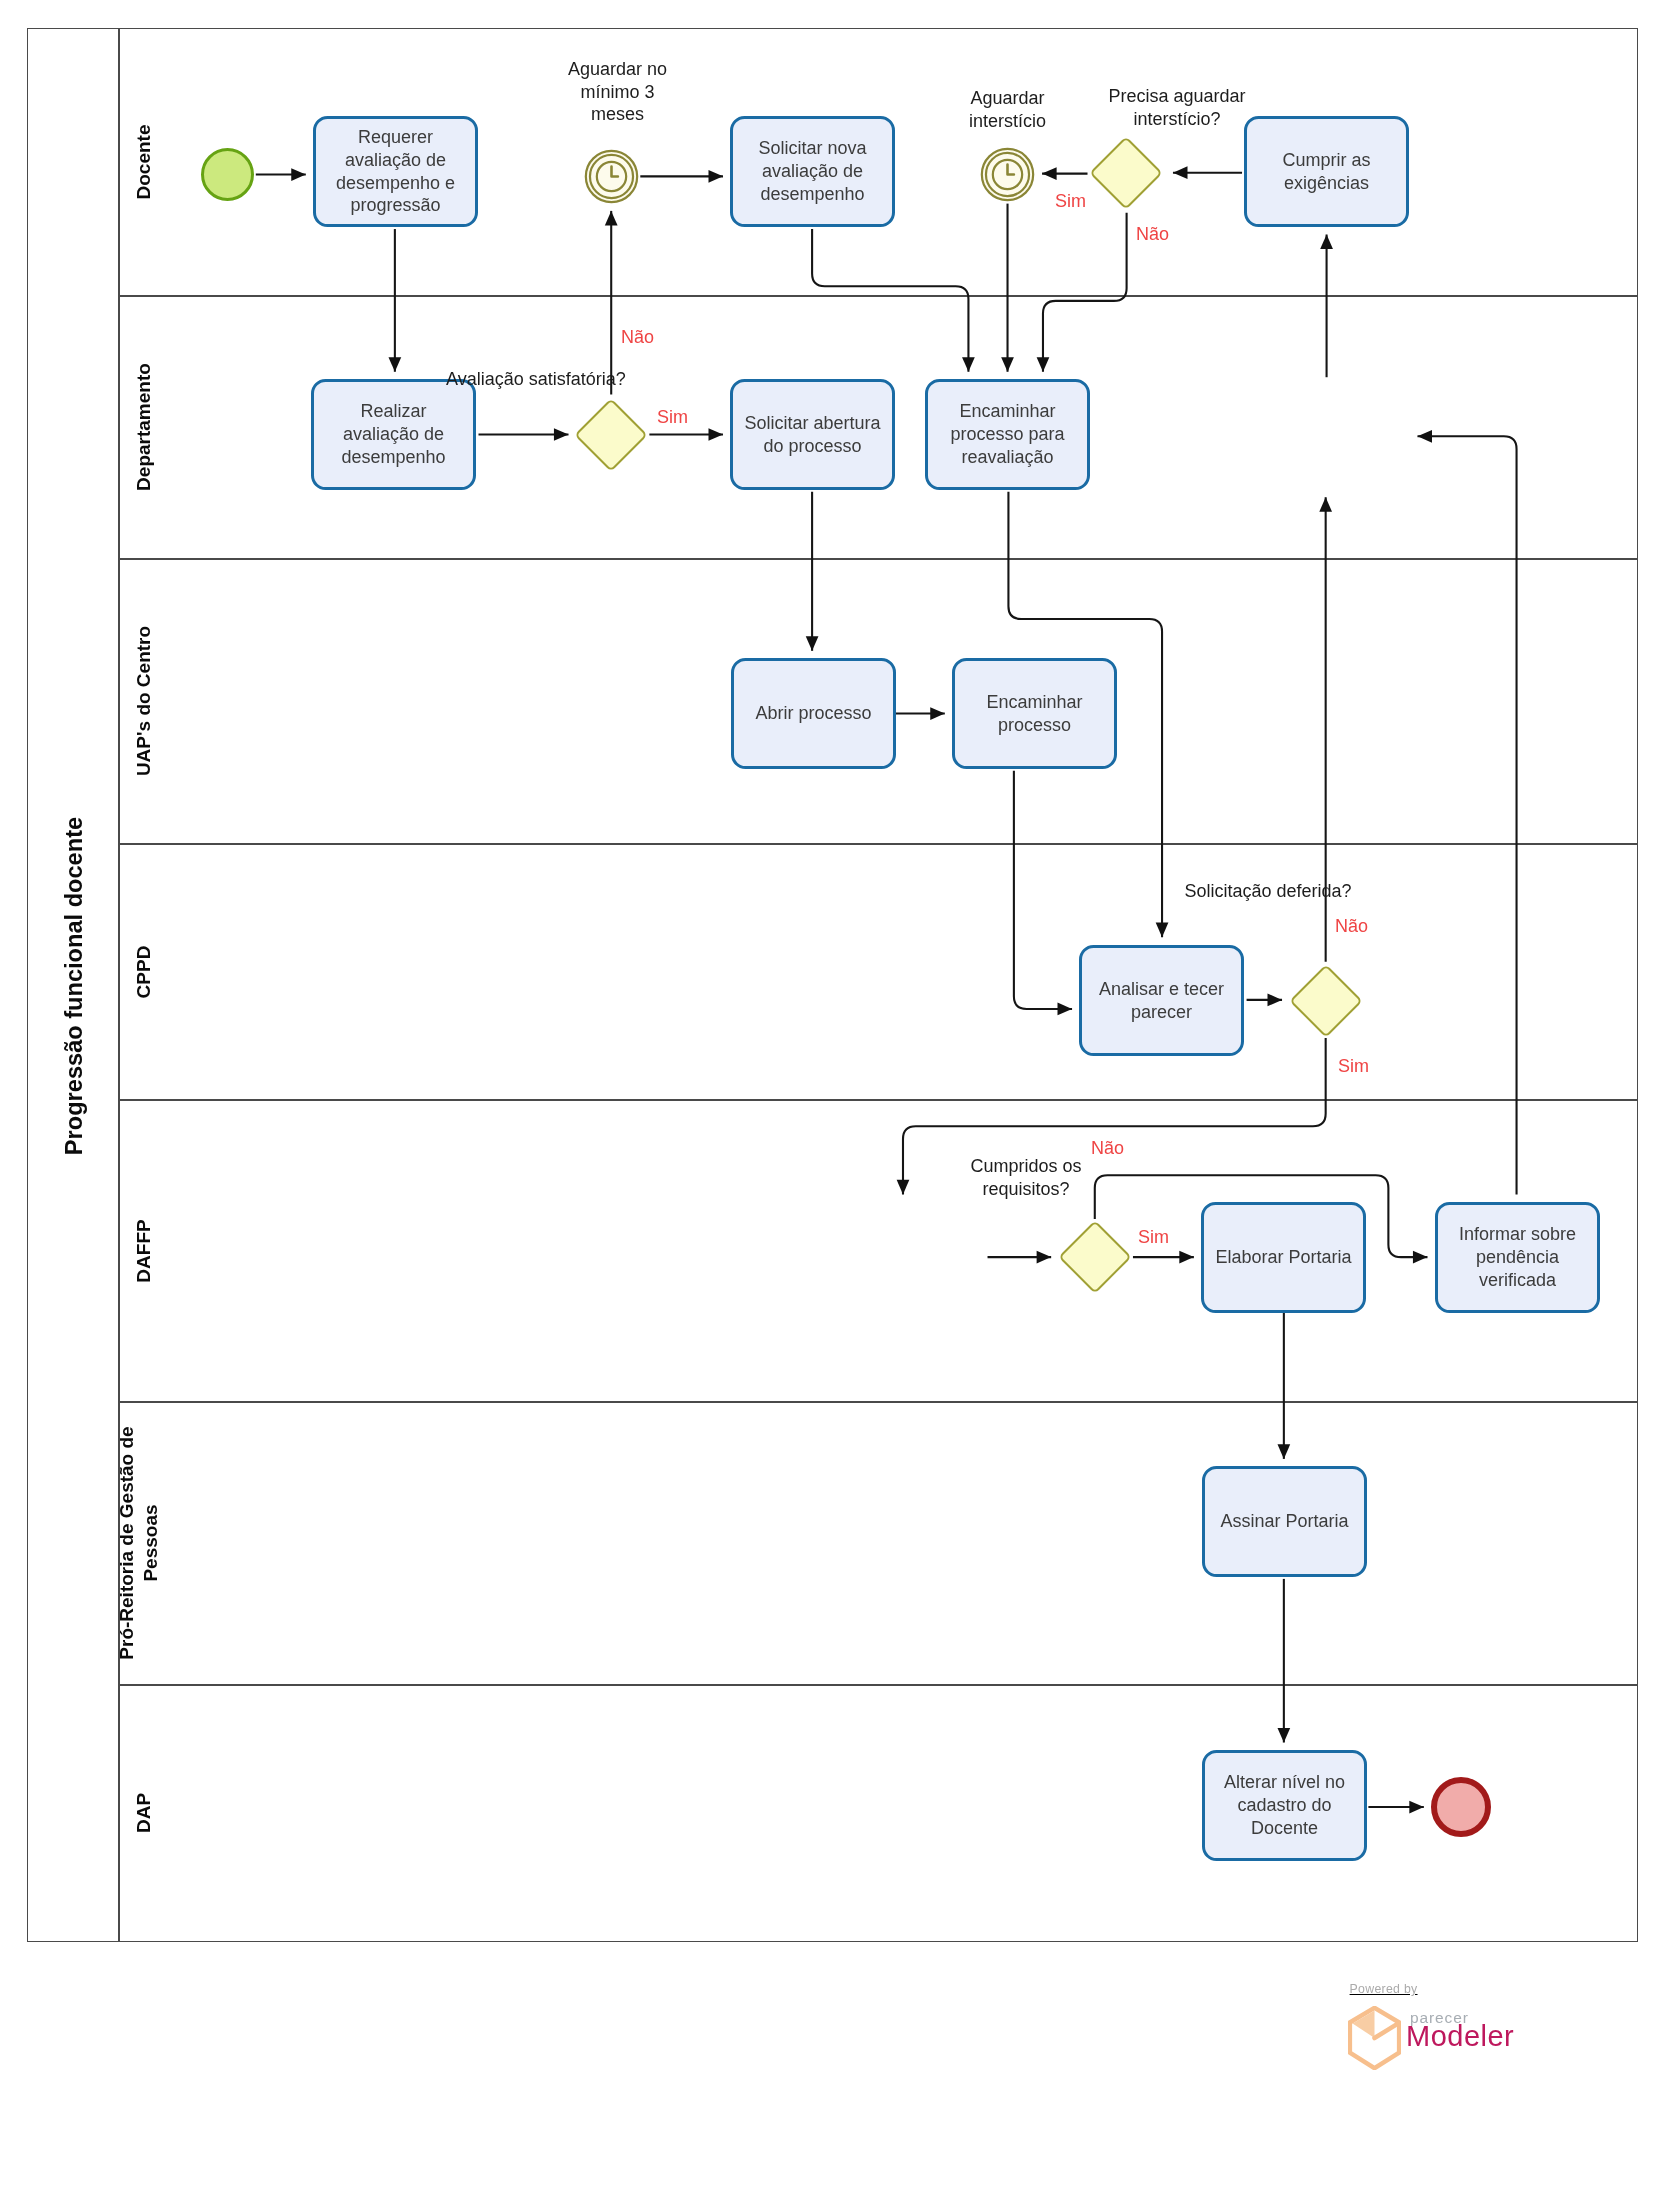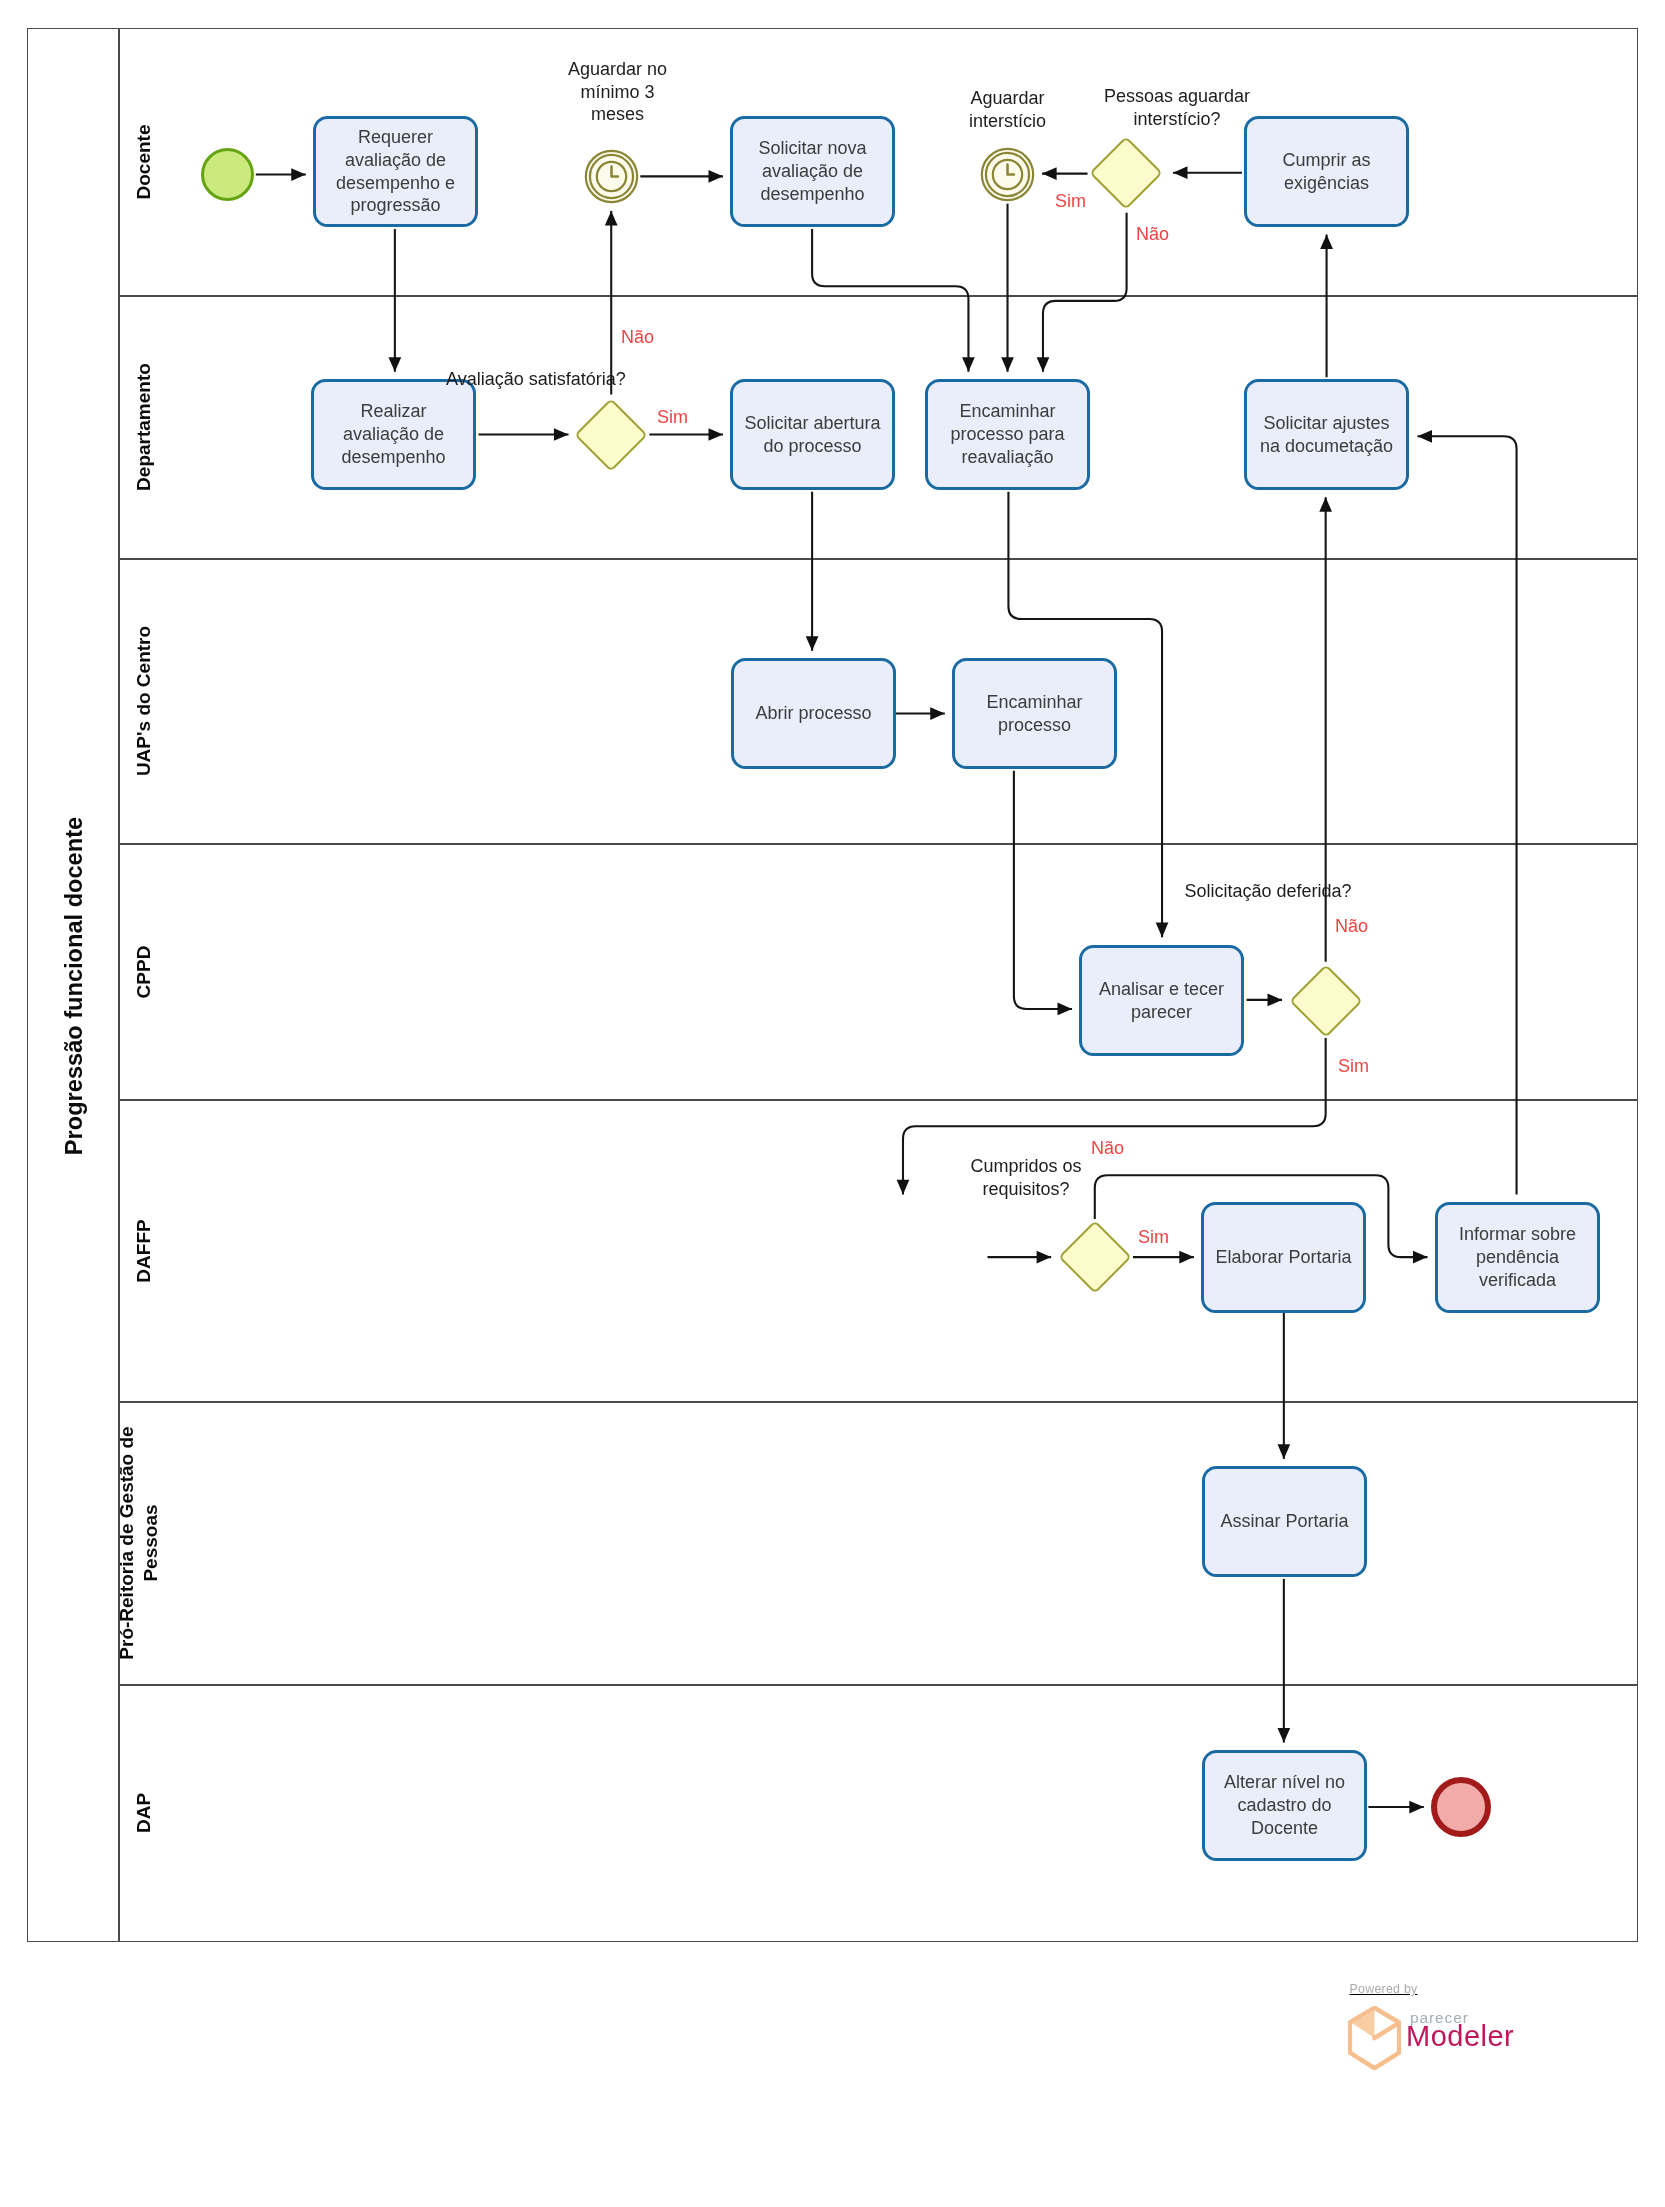--- a/index.html
+++ b/index.html
@@ -122,32 +122,31 @@
   <div class="gateway" style="left:1100px;top:147px"></div>
   <div class="gateway" style="left:1300px;top:975px"></div>
   <div class="gateway" style="left:1069px;top:1231px"></div>
 
   <div class="task" style="left:313px;top:116px">Requerer avaliação de desempenho e progressão</div>
   <div class="task" style="left:730px;top:116px">Solicitar nova avaliação de desempenho</div>
   <div class="task" style="left:1244px;top:116px">Cumprir as exigências</div>
   <div class="task" style="left:311px;top:379px">Realizar avaliação de desempenho</div>
   <div class="task" style="left:730px;top:379px">Solicitar abertura do processo</div>
   <div class="task" style="left:925px;top:379px">Encaminhar processo para reavaliação</div>
-  <div class="task" style="left:1244px;top:379px">Solicitar ajustes na documetação</div>
   <div class="task" style="left:731px;top:658px">Abrir processo</div>
   <div class="task" style="left:952px;top:658px">Encaminhar processo</div>
   <div class="task" style="left:1079px;top:945px">Analisar e tecer parecer</div>
   <div class="task" style="left:1201px;top:1202px">Elaborar Portaria</div>
   <div class="task" style="left:1435px;top:1202px">Informar sobre pendência verificada</div>
   <div class="task" style="left:1202px;top:1466px">Assinar Portaria</div>
   <div class="task" style="left:1202px;top:1750px">Alterar nível no cadastro do Docente</div>
 
   <div class="node-label" style="left:554px;top:58px;width:127px">Aguardar no mínimo 3 meses</div>
   <div class="node-label" style="left:944px;top:87px;width:127px">Aguardar interstício</div>
-  <div class="node-label" style="left:1086px;top:85px;width:182px">Pessoas aguardar interstício?</div>
+  <div class="node-label" style="left:1086px;top:85px;width:182px">Precisa aguardar interstício?</div>
   <div class="node-label" style="left:445px;top:368px;width:182px">Avaliação satisfatória?</div>
   <div class="node-label" style="left:1177px;top:880px;width:182px">Solicitação deferida?</div>
   <div class="node-label" style="left:935px;top:1155px;width:182px">Cumpridos os requisitos?</div>
 
   <span class="flow-label" style="left:621px;top:327px">Não</span>
   <span class="flow-label" style="left:657px;top:407px">Sim</span>
   <span class="flow-label" style="left:1055px;top:191px">Sim</span>
   <span class="flow-label" style="left:1136px;top:224px">Não</span>
   <span class="flow-label" style="left:1335px;top:916px">Não</span>
   <span class="flow-label" style="left:1338px;top:1056px">Sim</span>

